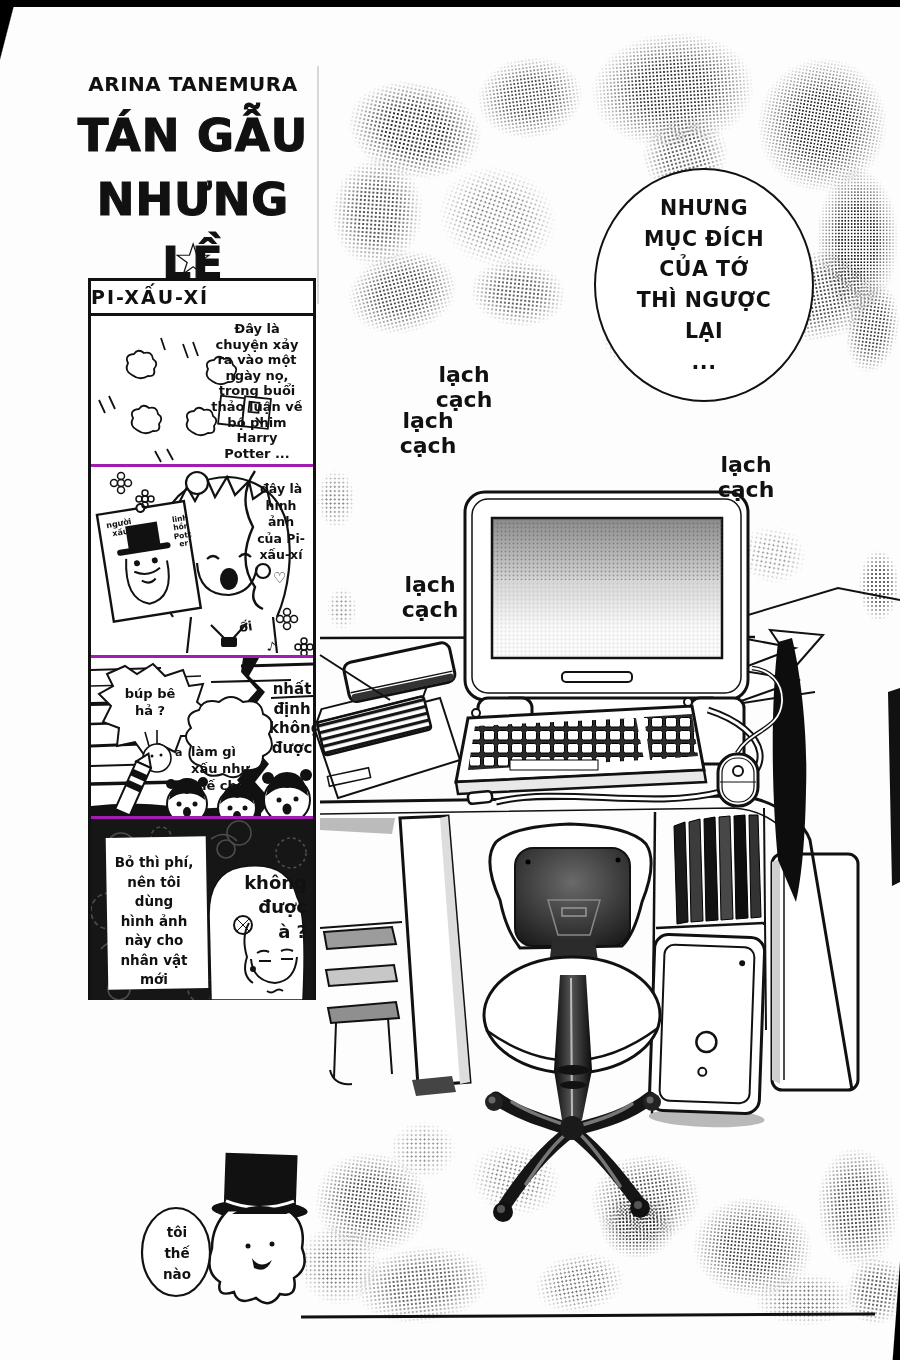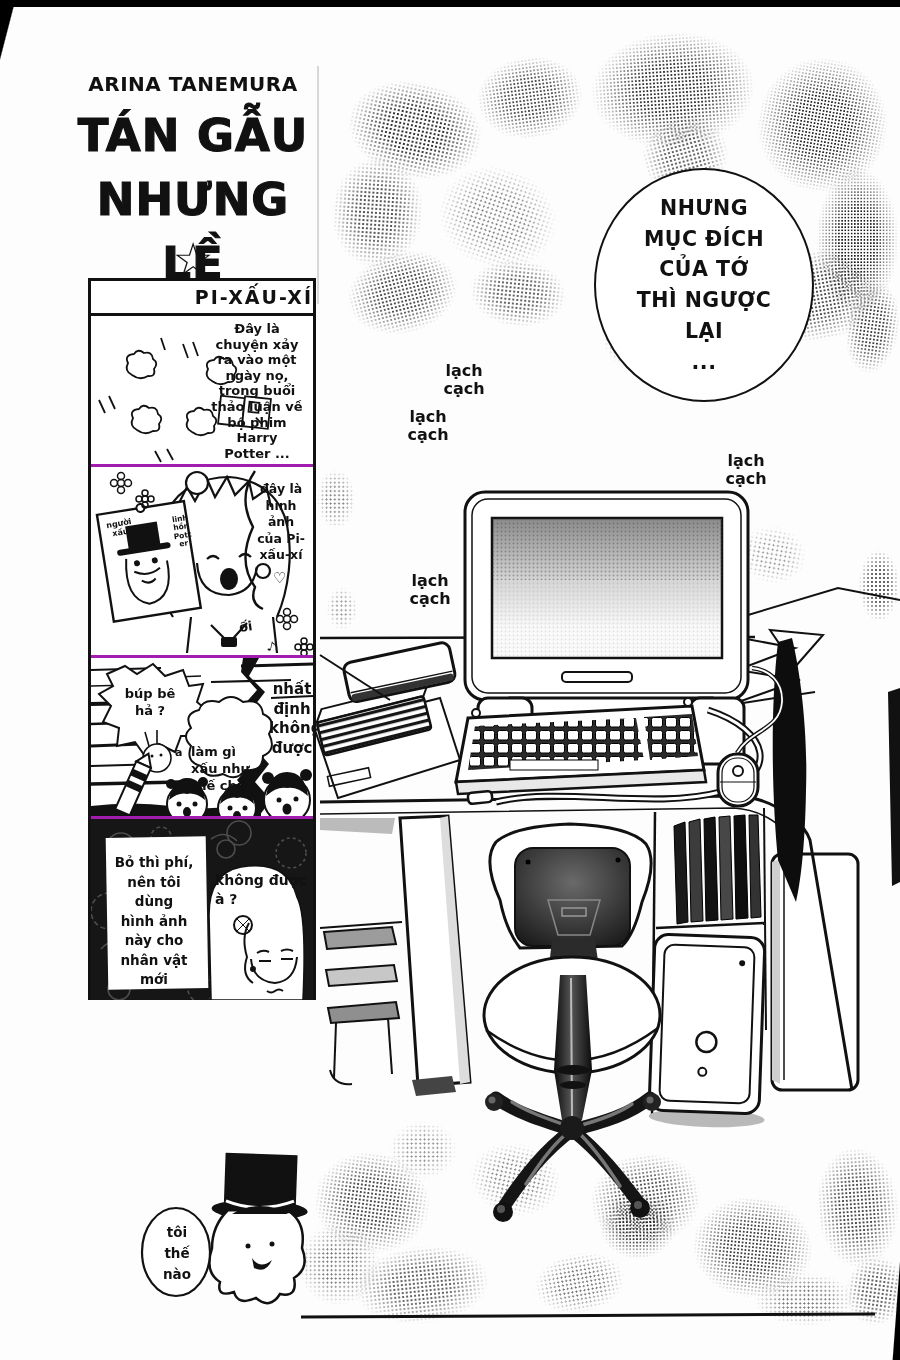--- a/index.html
+++ b/index.html
@@ -26,21 +26,21 @@
           font-size:20px;font-weight:bold;letter-spacing:.5px;z-index:4;}
   .big-title{position:absolute;left:70px;top:104px;width:246px;text-align:center;
              font-size:45px;font-weight:bold;line-height:1.42;letter-spacing:1px;
              -webkit-text-stroke:1.2px #111;z-index:4;}
   .star{position:absolute;left:70px;top:232px;width:246px;text-align:center;
         font-size:46px;font-weight:bold;z-index:4;}
 
   
   .strip{position:absolute;left:88px;top:278px;width:228px;height:722px;
          border:3px solid #111;background:#fff;z-index:3;box-sizing:border-box;}
-  .s-header{height:32px;border-bottom:3px solid #111;display:flex;align-items:center;justify-content:flex-end;
+  .s-header{height:32px;border-bottom:3px solid #111;display:flex;align-items:center;justify-content:flex-start;
             font-size:19px;font-weight:bold;letter-spacing:2px;}
   .panel{position:relative;overflow:hidden;border-bottom:3px solid #a21caf;}
   .p1{height:148px;} .p2{height:188px;} .p3{height:158px;} .p4{height:181px;border-bottom:none;}
   .panel svg{position:absolute;left:0;top:0;}
   .cap1{position:absolute;right:4px;top:5px;width:104px;text-align:center;
         font-size:13px;font-weight:bold;line-height:1.2;}
   .bub2-txt{position:absolute;left:160px;top:14px;width:60px;text-align:center;
             font-size:12.5px;font-weight:bold;line-height:1.32;}
   .heart2{position:absolute;left:182px;top:102px;font-size:15px;font-weight:bold;}
   .lblL{position:absolute;left:16px;top:52px;font-size:8px;font-weight:bold;line-height:1.15;
@@ -48,30 +48,30 @@
   .lblR{position:absolute;left:82px;top:48px;font-size:7.5px;font-weight:bold;line-height:1.1;
         transform:rotate(-9deg);text-align:center;}
   .oi2{position:absolute;left:148px;top:152px;font-size:13px;font-weight:bold;transform:rotate(-8deg);}
   .note2{position:absolute;left:176px;top:172px;font-size:13px;font-weight:bold;transform:rotate(12deg);}
   .b3a{position:absolute;left:24px;top:28px;width:70px;text-align:center;font-size:13px;font-weight:bold;line-height:1.3;}
   .b3b{position:absolute;left:100px;top:62px;width:70px;text-align:left;font-size:13px;font-weight:bold;line-height:1.3;margin-top:24px;}
   .b3c{position:absolute;left:178px;top:22px;width:46px;text-align:center;font-size:15px;font-weight:bold;line-height:1.3;}
   .b3m{position:absolute;left:84px;top:88px;font-size:11px;font-weight:bold;}
   .box4{position:absolute;left:16px;top:34px;width:94px;text-align:center;
         font-size:13.5px;font-weight:bold;line-height:1.45;}
-  .bub4{position:absolute;left:124px;top:52px;width:92px;text-align:left;
-        font-size:14px;font-weight:bold;line-height:1.35;}
+  .bub4{position:absolute;left:124px;top:52px;width:92px;text-align:right;
+        font-size:18px;font-weight:bold;line-height:1.35;}
 
   
   .desk-svg{position:absolute;left:300px;top:430px;z-index:1;}
   .speech-main{position:absolute;left:594px;top:168px;width:216px;height:230px;
                background:#fff;border:2.5px solid #111;border-radius:50%;
                display:flex;align-items:center;justify-content:center;z-index:2;}
   .speech-main .txt{text-align:center;font-size:20.5px;font-weight:bold;line-height:1.5;letter-spacing:.5px;}
-  .sfx{position:absolute;width:84px;text-align:center;font-size:16px;font-weight:bold;
+  .sfx{position:absolute;width:84px;text-align:center;font-size:22px;font-weight:bold;
        line-height:1.15;z-index:2;}
 
   
   .notes{position:absolute;left:55px;top:1006px;width:300px;text-align:center;
          font-size:16px;font-weight:bold;line-height:1.42;z-index:3;}
   .ghost-svg{position:absolute;left:120px;top:1140px;z-index:3;}
   .ghost-bub{position:absolute;left:146px;top:1222px;width:62px;text-align:center;
              font-size:13.5px;font-weight:bold;line-height:1.55;z-index:4;}
   .bottom-line{position:absolute;left:301px;top:1314px;width:574px;height:3px;background:#111;
                transform:rotate(-0.3deg);z-index:1;}

